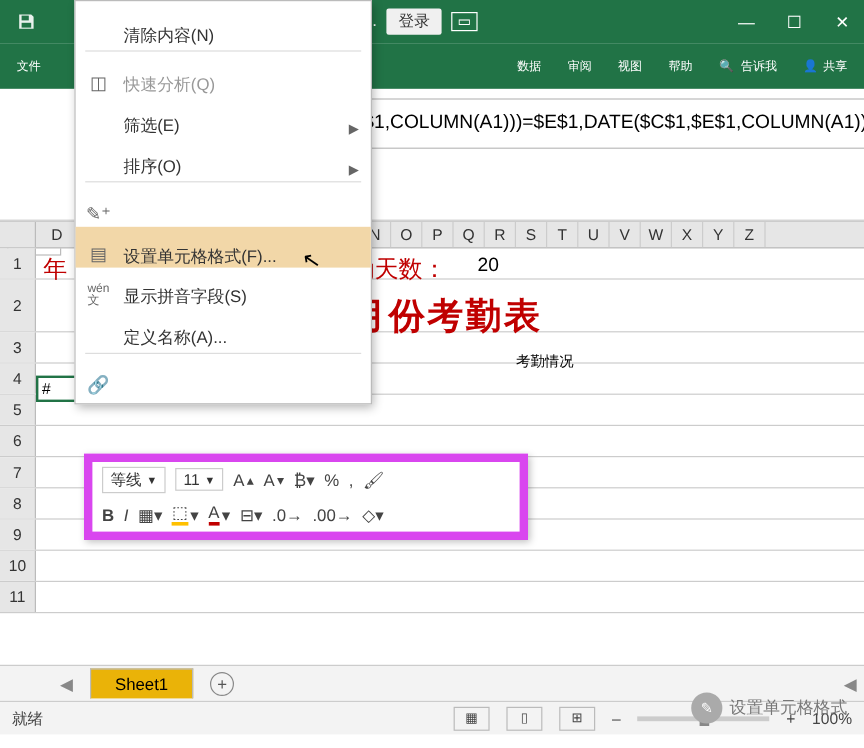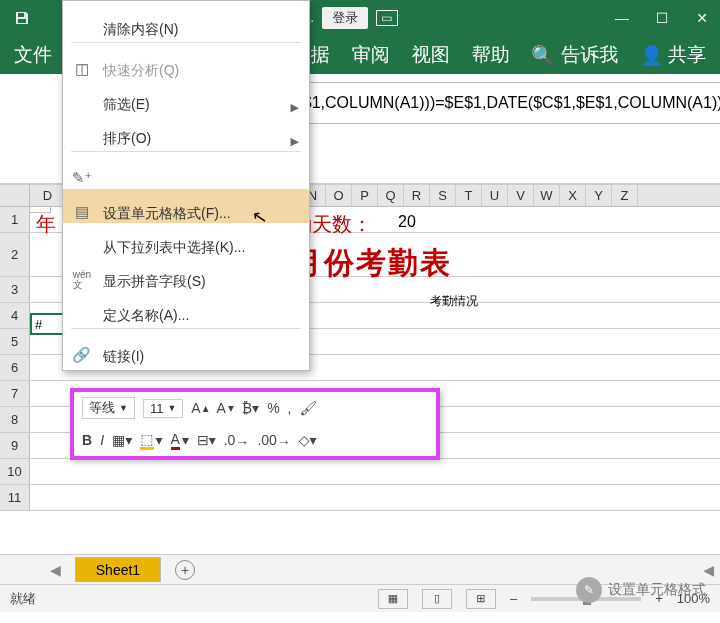--- a/index.html
+++ b/index.html
@@ -3,21 +3,21 @@
 <meta charset="utf-8">
 <style>
 *{box-sizing:border-box;margin:0;padding:0;font-family:"Microsoft YaHei",sans-serif}
 body{background:#fff;width:720px;height:623px;position:relative;overflow:hidden}
 .titlebar{background:#217346;height:36px;display:flex;align-items:center;color:#fff;padding:0 8px}
 .titlebar .save{width:20px;height:20px;display:flex;align-items:center;justify-content:center;margin-left:4px}
 .titlebar .ttl{flex:1;text-align:center;font-size:14px;display:flex;justify-content:center;gap:8px;align-items:center}
 .login-btn{background:#f0f0f0;color:#333;padding:2px 10px;font-size:13px;border-radius:2px}
 .winctl{display:flex;gap:20px;align-items:center;font-size:14px}
 .winctl span{width:20px;text-align:center}
-.ribbon{background:#217346;height:38px;display:flex;align-items:center;color:#fff;padding:0 14px;gap:22px;font-size:19px}
+.ribbon{background:#217346;height:38px;display:flex;align-items:center;color:#fff;padding:0 14px;gap:22px;font-size:10px}
 .ribbon .sep{flex:1}
 .tell{display:flex;align-items:center;gap:6px}
 .share{display:flex;align-items:center;gap:4px}
 .namebox-row{height:110px;display:flex;border-bottom:1px solid #ccc;padding:4px 6px 6px 6px;gap:6px;align-items:flex-start}
 .namebox{width:48px;height:26px;border:1px solid #bbb;font-size:18px;padding:2px 10px;background:#fff;margin-top:109px}
 .fx-icon{font-style:italic;font-size:14px;color:#555;margin-top:92px;padding:0 6px}
 .formula-box{flex:1;border:1px solid #bbb;background:#fff;padding:8px 26px 8px 10px;font-size:16px;line-height:1.5;color:#000;margin-top:4px;margin-right:6px;position:relative}
 .grid-area{position:relative;height:370px;overflow:hidden;border-top:1px solid #ccc}
 .colhdr{display:flex;height:22px;background:#e6e6e6;border-bottom:1px solid #bbb}
 .rowhdr-space{width:30px;border-right:1px solid #bbb;background:#e6e6e6}
@@ -34,21 +34,21 @@
 .activecell{position:absolute;border:2px solid #217346;background:#fff}
 .context-menu{position:absolute;left:62px;top:0;width:248px;background:#fff;border:1px solid #bbb;box-shadow:2px 3px 8px rgba(0,0,0,0.3);z-index:50;padding:4px 0}
 .cm-item{display:flex;align-items:flex-end;height:34px;padding:0 10px 0 8px;font-size:14px;color:#333;gap:10px}
 .cm-item.disabled{color:#999}
 .cm-item.hover{background:#f2d7a8}
 .cm-icon{width:22px;height:22px;display:flex;align-items:center;justify-content:center;color:#666;font-size:15px}
 .cm-label{flex:1}
 .cm-arrow{color:#666;font-size:11px}
 .cm-sep{height:1px;background:#ddd;margin:3px 8px}
 .cursor{position:absolute;left:252px;top:206px;z-index:60;font-size:18px;color:#000;transform:rotate(-10deg)}
-.mini-toolbar{position:absolute;left:70px;top:388px;width:370px;height:72px;background:#fff;border:4px solid #d946ef;box-shadow:2px 2px 6px rgba(0,0,0,0.25);z-index:40;display:flex;flex-direction:column}
+.mini-toolbar{position:absolute;left:70px;top:378px;width:370px;height:72px;background:#fff;border:7px solid #d946ef;box-shadow:2px 2px 6px rgba(0,0,0,0.25);z-index:40;display:flex;flex-direction:column}
 .mt-row{display:flex;align-items:center;height:36px;padding:0 8px;gap:8px;font-size:14px;color:#333}
 .mt-sel{border:1px solid #ccc;padding:1px 6px;font-size:13px;display:flex;align-items:center;gap:4px}
 .mt-btn{display:flex;align-items:center;gap:2px;color:#444}
 .tabs{height:30px;border-top:1px solid #ccc;display:flex;align-items:center;padding-left:50px;gap:14px;background:#f3f3f3;font-size:14px}
 .tab{background:#eab308;border:1px solid #bbb;border-bottom:none;padding:4px 20px}
 .plus-circ{width:20px;height:20px;border:1px solid #888;border-radius:50%;display:flex;align-items:center;justify-content:center;font-size:14px;color:#555}
 .status{height:28px;background:#f3f3f3;border-top:1px solid #ccc;display:flex;align-items:center;padding:0 10px;font-size:13px;color:#444;gap:14px}
 .status .sp{flex:1}
 .viewbtn{width:30px;height:20px;border:1px solid #bbb;display:flex;align-items:center;justify-content:center;font-size:11px}
 .zoom-slider{width:110px;height:4px;background:#ccc;position:relative}
@@ -127,35 +127,30 @@
     </div>
   <div class="cm-sep"></div>
   <div class="cm-item">
       <span class="cm-icon">✎⁺</span>
     </div>
   <div class="cm-item hover">
       <span class="cm-icon">▤</span>
       <span class="cm-label">设置单元格格式(F)...</span>
     </div>
   <div class="cm-item">
-      <span class="cm-icon"></span>
-      <span class="cm-label">从下拉列表中选择(K)...</span>
-    </div>
-  <div class="cm-item">
       <span class="cm-icon" style="font-size:10px;line-height:1">wén<br>文</span>
       <span class="cm-label">显示拼音字段(S)</span>
     </div>
   <div class="cm-item">
       <span class="cm-icon"></span>
       <span class="cm-label">定义名称(A)...</span>
     </div>
   <div class="cm-sep"></div>
   <div class="cm-item">
       <span class="cm-icon">🔗</span>
-      <span class="cm-label">链接(I)</span>
     </div>
 </div>
 <div class="cursor">↖</div>
 
 <div class="grid-area">
   <div class="colhdr">
     <div class="rowhdr-space"></div>
     <div id="colhdrs" style="display:flex">
         <div class="colcell first">D</div>
         <div class="colcell">E</div>

